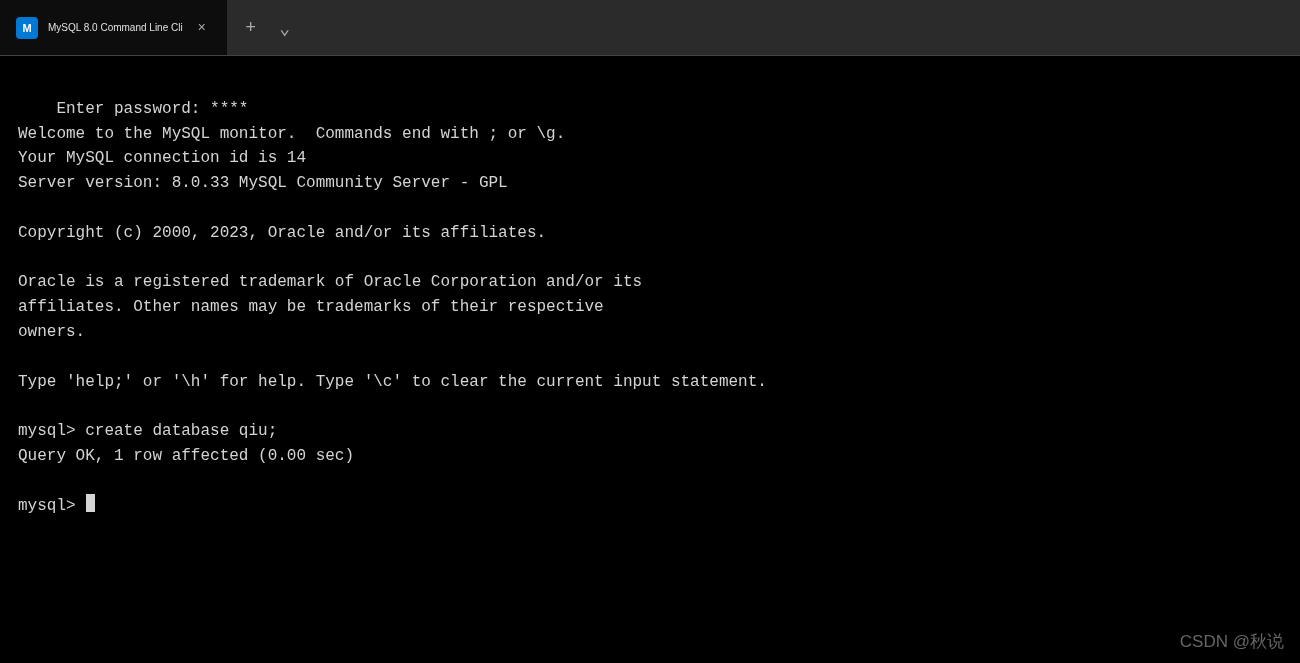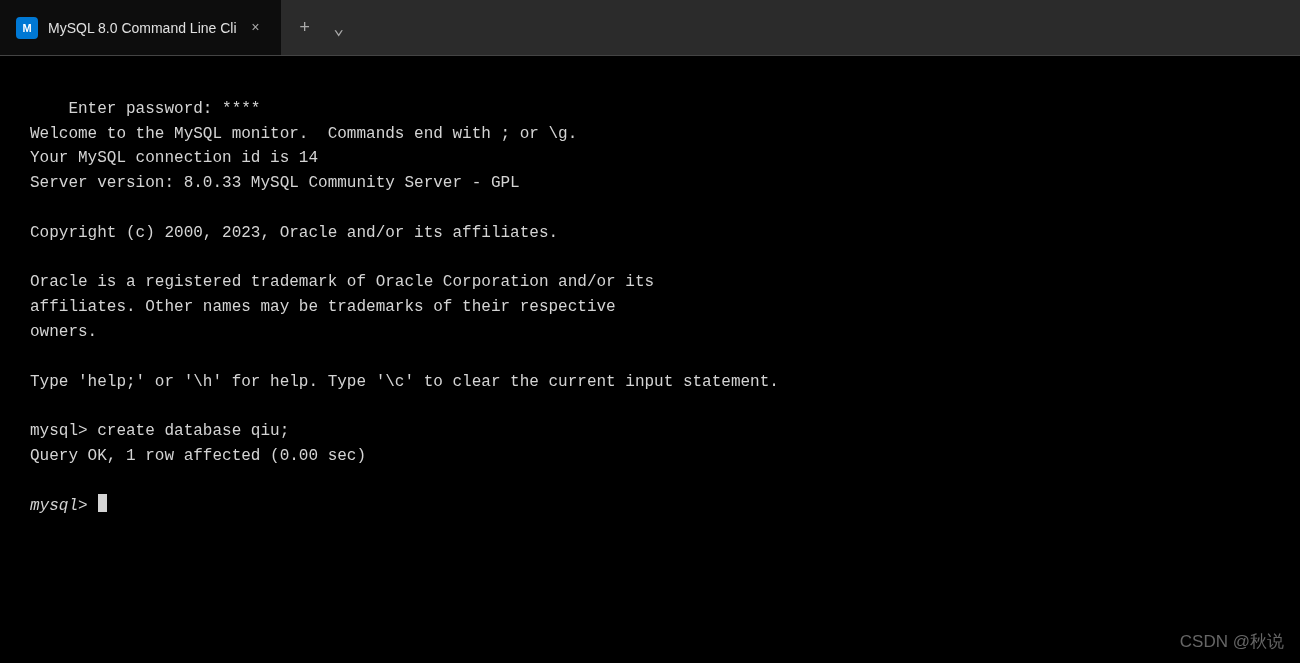--- a/index.html
+++ b/index.html
@@ -51,21 +51,21 @@
       justify-content: center;
       color: white;
       font-size: 11px;
       font-weight: bold;
       font-family: Arial, sans-serif;
       flex-shrink: 0;
     }
 
     .tab-title {
       color: #e0e0e0;
-      font-size: 14px;
+      font-size: 10px;
       font-family: 'Segoe UI', Arial, sans-serif;
       flex: 1;
     }
 
     .tab-close {
       color: #aaa;
       font-size: 14px;
       cursor: pointer;
       width: 18px;
       height: 18px;
@@ -102,27 +102,25 @@
       overflow-y: auto;
       position: relative;
     }
 
     .terminal-text {
       color: #d4d4d4;
       font-size: 16px;
       line-height: 1.55;
       white-space: pre-wrap;
       font-family: 'Courier New', Courier, monospace;
-      margin-left: 12px;
     }
 
     .prompt-line {
       display: flex;
       align-items: flex-start;
-      font-style: italic;
     }
 
     .cursor {
       display: inline-block;
       width: 9px;
       height: 18px;
       background: #d4d4d4;
       margin-left: 1px;
       animation: blink 1s step-end infinite;
       vertical-align: middle;

